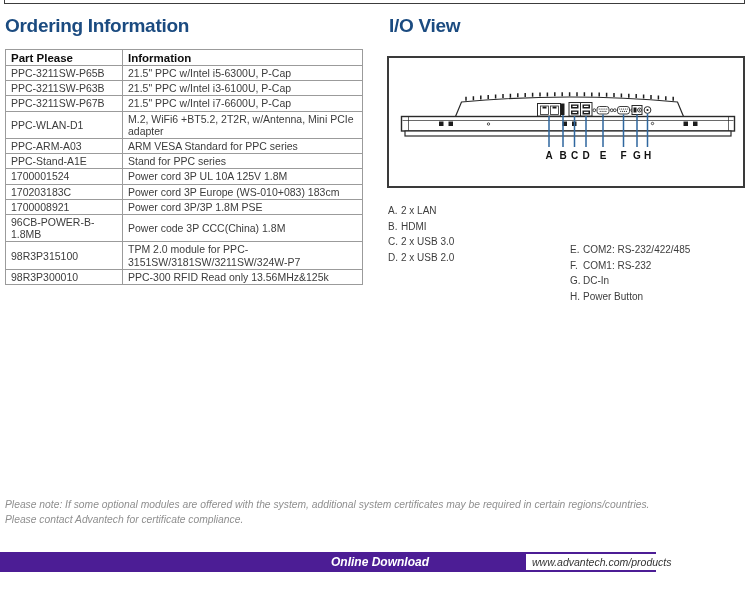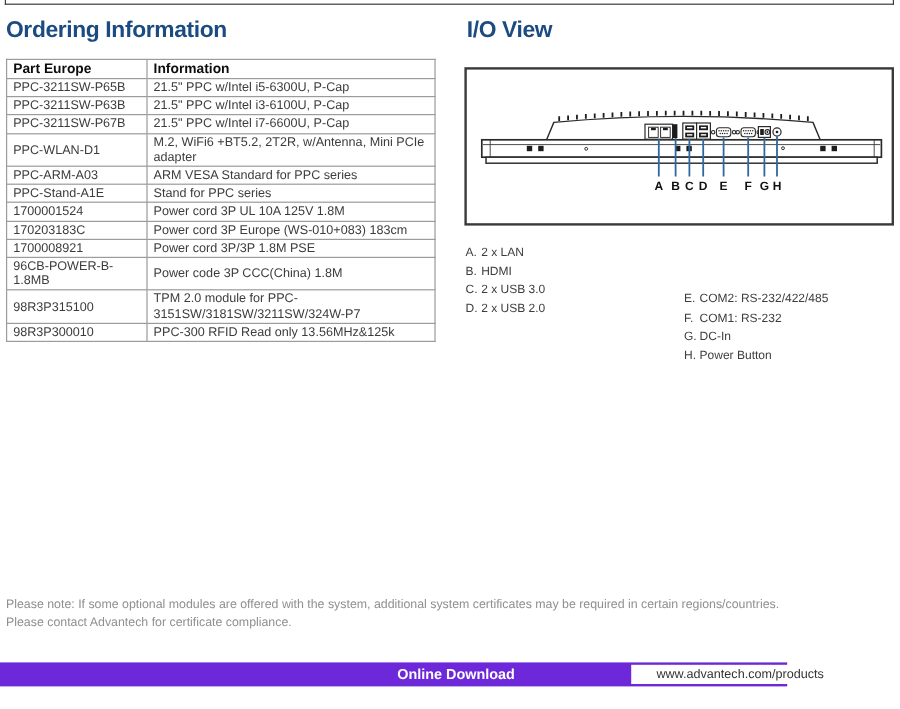--- a/index.html
+++ b/index.html
@@ -32,48 +32,48 @@
                  font-size:10px; font-weight:bold; color:#111; }
 
   .io-legend { position:absolute; left:388px; top:203px; width:357px; display:flex; }
   .io-col { width:182px; }
   .io-col.right { width:175px;margin-top:39px; }
   .io-item { font-size:10px; color:#3d3d3d; line-height:15.5px; white-space:nowrap; }
   .io-item .k { display:inline-block; min-width:13px; }
 
   
   .notes { position:absolute; left:5px; top:497px; font-size:10.3px; color:#8f8f8f;
-           line-height:15px; white-space:nowrap; }
+           line-height:15px; white-space:nowrap;font-style:italic; }
 
   
   .footer-bar { position:absolute; left:0; top:552px; width:656px; height:20px;
-                background:#6d28d9; }
+                background:#4c1d95;font-style:italic; }
   .footer-label { position:absolute; right:227px; top:0; height:20px; line-height:20px;
                   color:#fff; font-size:12px; font-weight:bold; white-space:nowrap; }
   .footer-url { position:absolute; left:526px; top:2px; width:183px; height:16px;
                 background:#fff; font-size:10.5px; color:#333; line-height:16px;
-                padding-left:21px; white-space:nowrap; overflow:hidden; }
+                padding-left:6px; white-space:nowrap; overflow:hidden; }
 </style>
 </head>
 <body>
 
 <div class="page">
 
   <div class="top-rule"></div>
 
   <h2 class="sec" id="ordering-title">Ordering Information</h2>
 
   <table class="order">
     <colgroup>
         <col class="c-part">
         <col>
       </colgroup>
     <thead>
       <tr>
-        <th>Part Europe</th>
+        <th>Part Please</th>
         <th>Information</th>
       </tr>
     </thead>
     <tbody>
 
         <tr>
           <td>PPC-3211SW-P65B</td>
           <td>21.5" PPC w/Intel i5-6300U, P-Cap</td>
         </tr>
 

